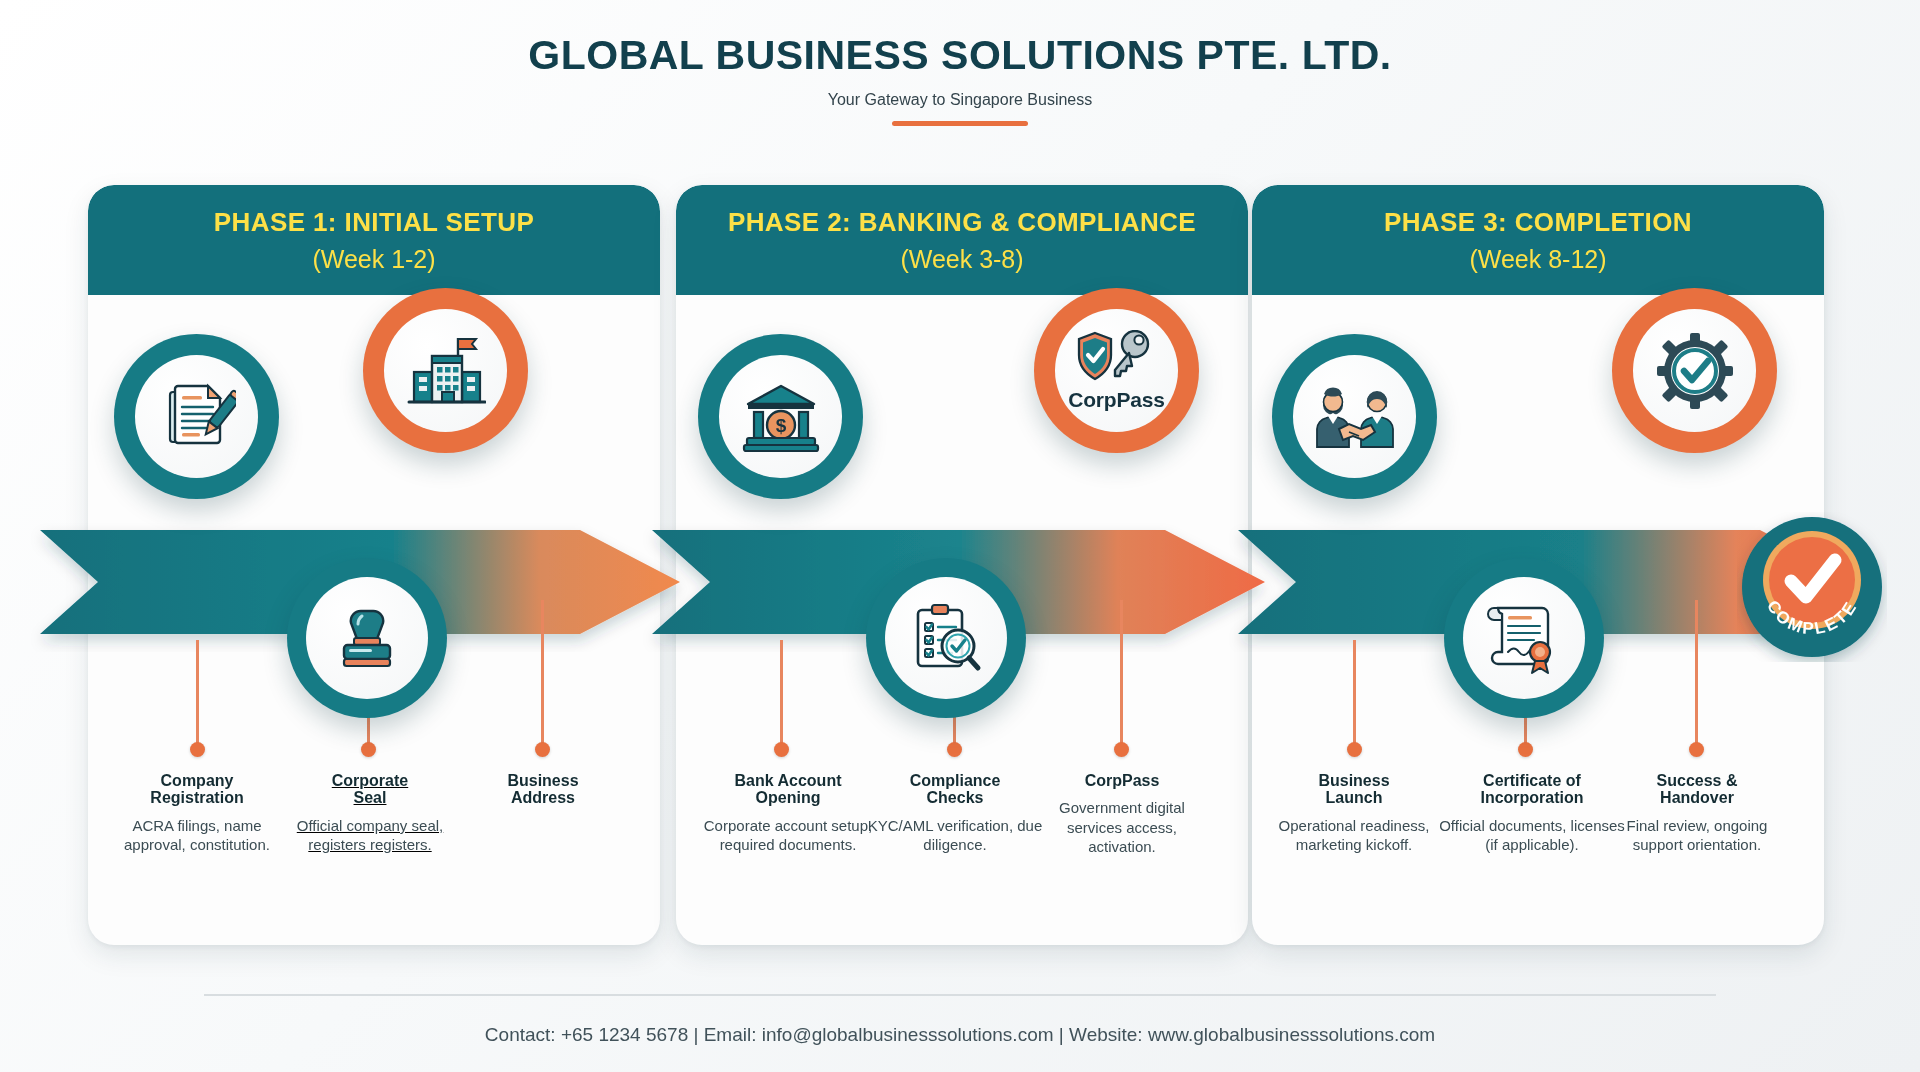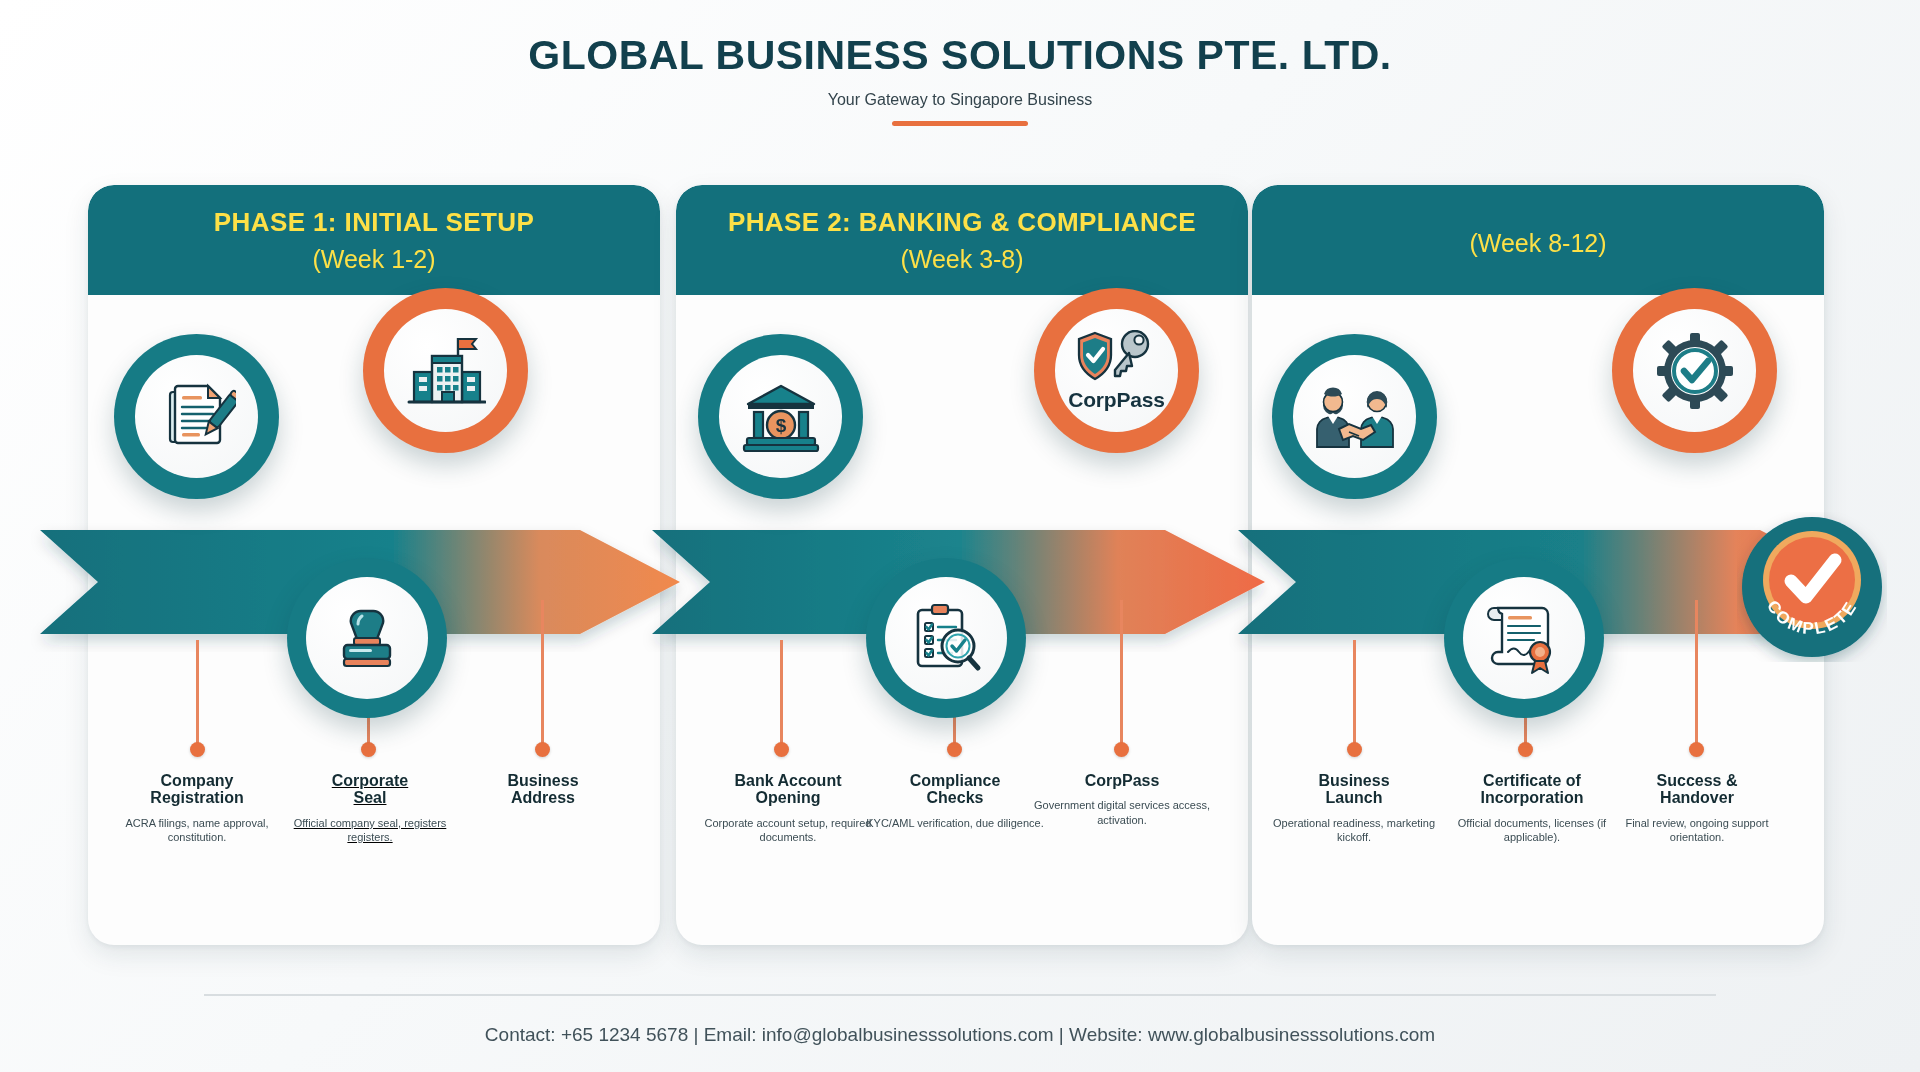--- a/index.html
+++ b/index.html
@@ -64,21 +64,21 @@
   .stem { position:absolute; width:3px; background:#e8865f; z-index:3; }
   .dot  { position:absolute; width:15px; height:15px; border-radius:50%;
           background:#e8703f; z-index:4; box-shadow:0 1px 3px rgba(0,0,0,.18); }
 
   
   .label-block { position:absolute; width:178px; text-align:center; z-index:4; }
   .label-title {
     font-size:16px; font-weight:bold; color:#142c33; line-height:1.09;
   }
   .label-desc {
-    margin-top:9px; font-size:11px; color:#3b4c53; line-height:1.30;
+    margin-top:9px; font-size:15px; color:#3b4c53; line-height:1.30;
   }
 
   
   .complete-badge { position:absolute; z-index:7; }
 
   
   .footer { position:absolute; bottom:26px; left:0; width:1920px; text-align:center; }
   .footer-rule { width:1512px; height:2px; background:#d8dde0; margin:0 auto 28px; }
   .footer-text { font-size:19px; color:#41525a; }
 
@@ -106,20 +106,21 @@
 
     <div class="card c2">
       <div class="card-head">
         <div class="ph-title">PHASE 2: BANKING &amp; COMPLIANCE</div>
         <div class="ph-week">(Week 3-8)</div>
       </div>
     </div>
 
     <div class="card c3">
       <div class="card-head">
+        <div class="ph-title">PHASE 3: COMPLETION</div>
         <div class="ph-week">(Week 8-12)</div>
       </div>
     </div>
   </div>
 
   <svg class="ribbon" viewBox="0 0 1920 140">
     <defs>
       <linearGradient id="g1" x1="0" y1="0" x2="1" y2="0">
         <stop offset="0%" stop-color="#12707c"></stop>
         <stop offset="55%" stop-color="#17818b"></stop>

